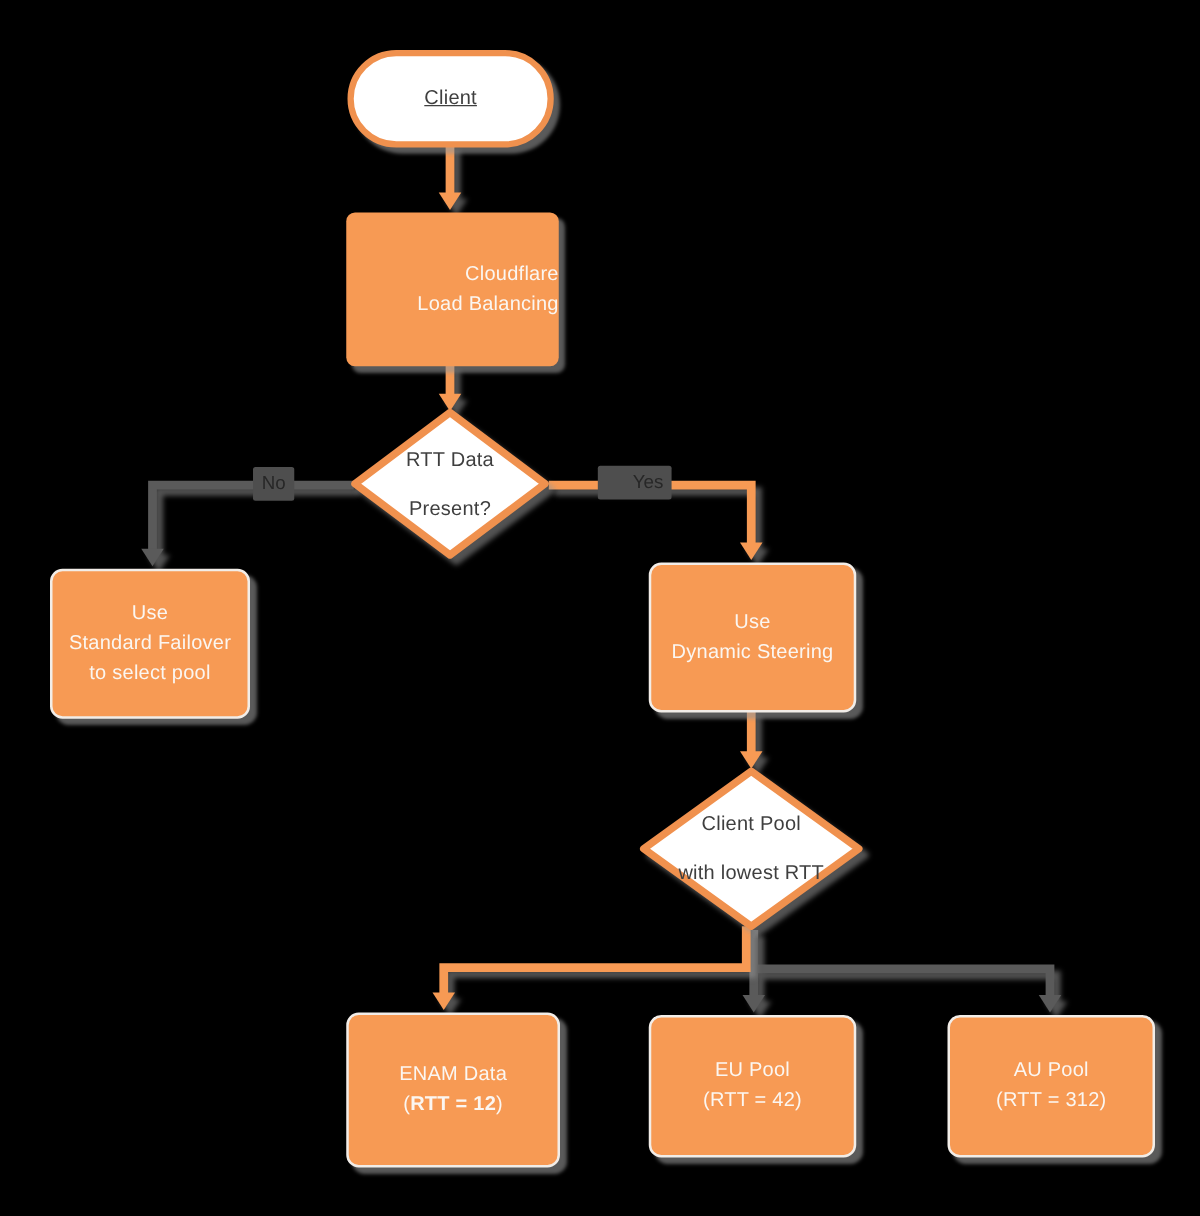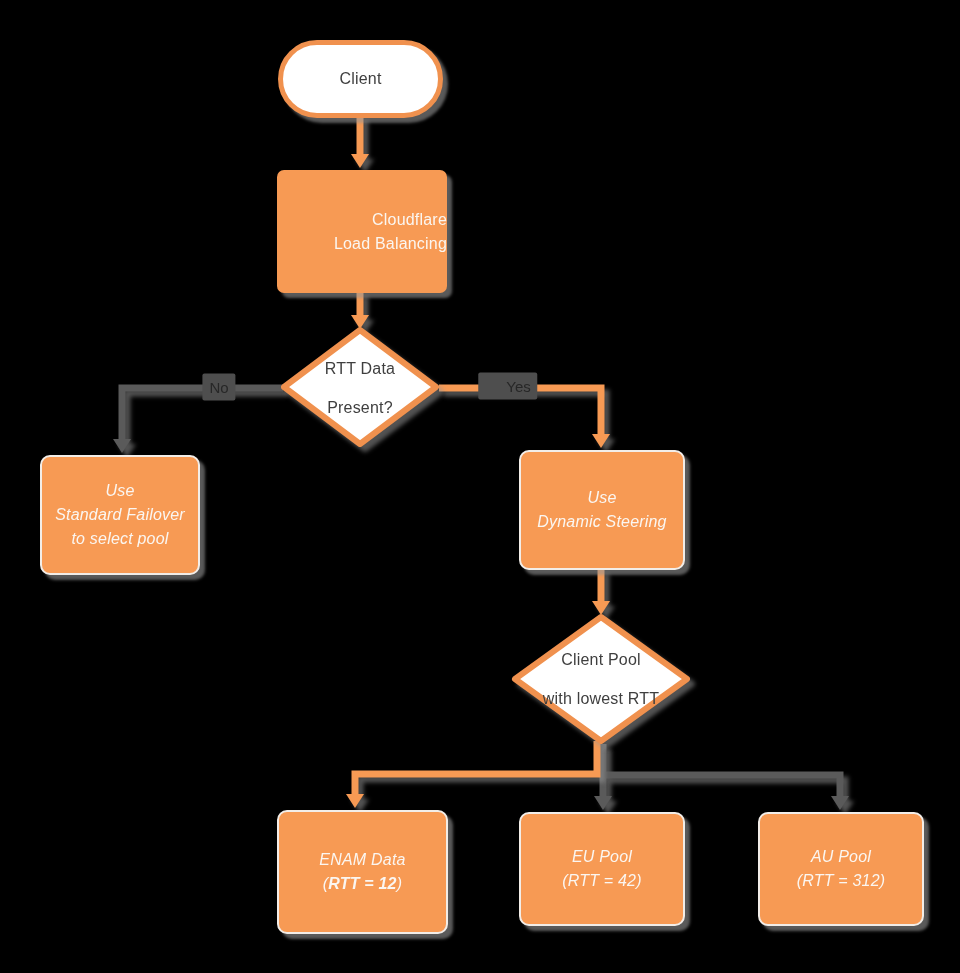--- a/index.html
+++ b/index.html
@@ -65,21 +65,20 @@
   }
   .process{
     background:var(--c-orange);
     color:var(--c-light_text);
     border-radius:7px;
     box-shadow:5px 5px 3px rgba(150,150,150,0.6);
   }
   .process.bordered{
     border:2px solid var(--c-box_border);
     border-radius:10px;
-    font-style:italic;
   }
   .diamond-text{
     position:absolute;
     display:flex;
     flex-direction:column;
     justify-content:space-between;
     align-items:center;
     text-align:center;
     color:var(--c-dark_text);
     font-size:16px;
@@ -134,21 +133,21 @@
     </g>
 
     <g class="shadowed">
       <polygon class="diamond" points="360,330 436,387 360,444 284,387"></polygon>
       <polygon class="diamond" points="601,617 687,679 601,741 515,679"></polygon>
     </g>
   </svg>
 
   <div class="layer">
 
-    <div class="node terminator" style="left:278px;top:40px;width:165px;height:78px;">
+    <div class="node terminator" style="left:278px;top:40px;width:165px;height:78px;text-decoration:underline;">
       <span class="line">Client</span>
     </div>
 
     <div class="node process" style="left:277px;top:170px;width:170px;height:123px;align-items:flex-end;">
       <span class="line">Cloudflare</span>
       <span class="line">Load Balancing</span>
     </div>
 
     <div class="diamond-text" style="left:280px;top:356px;width:160px;height:64px;">
       <span class="line">RTT Data</span>

